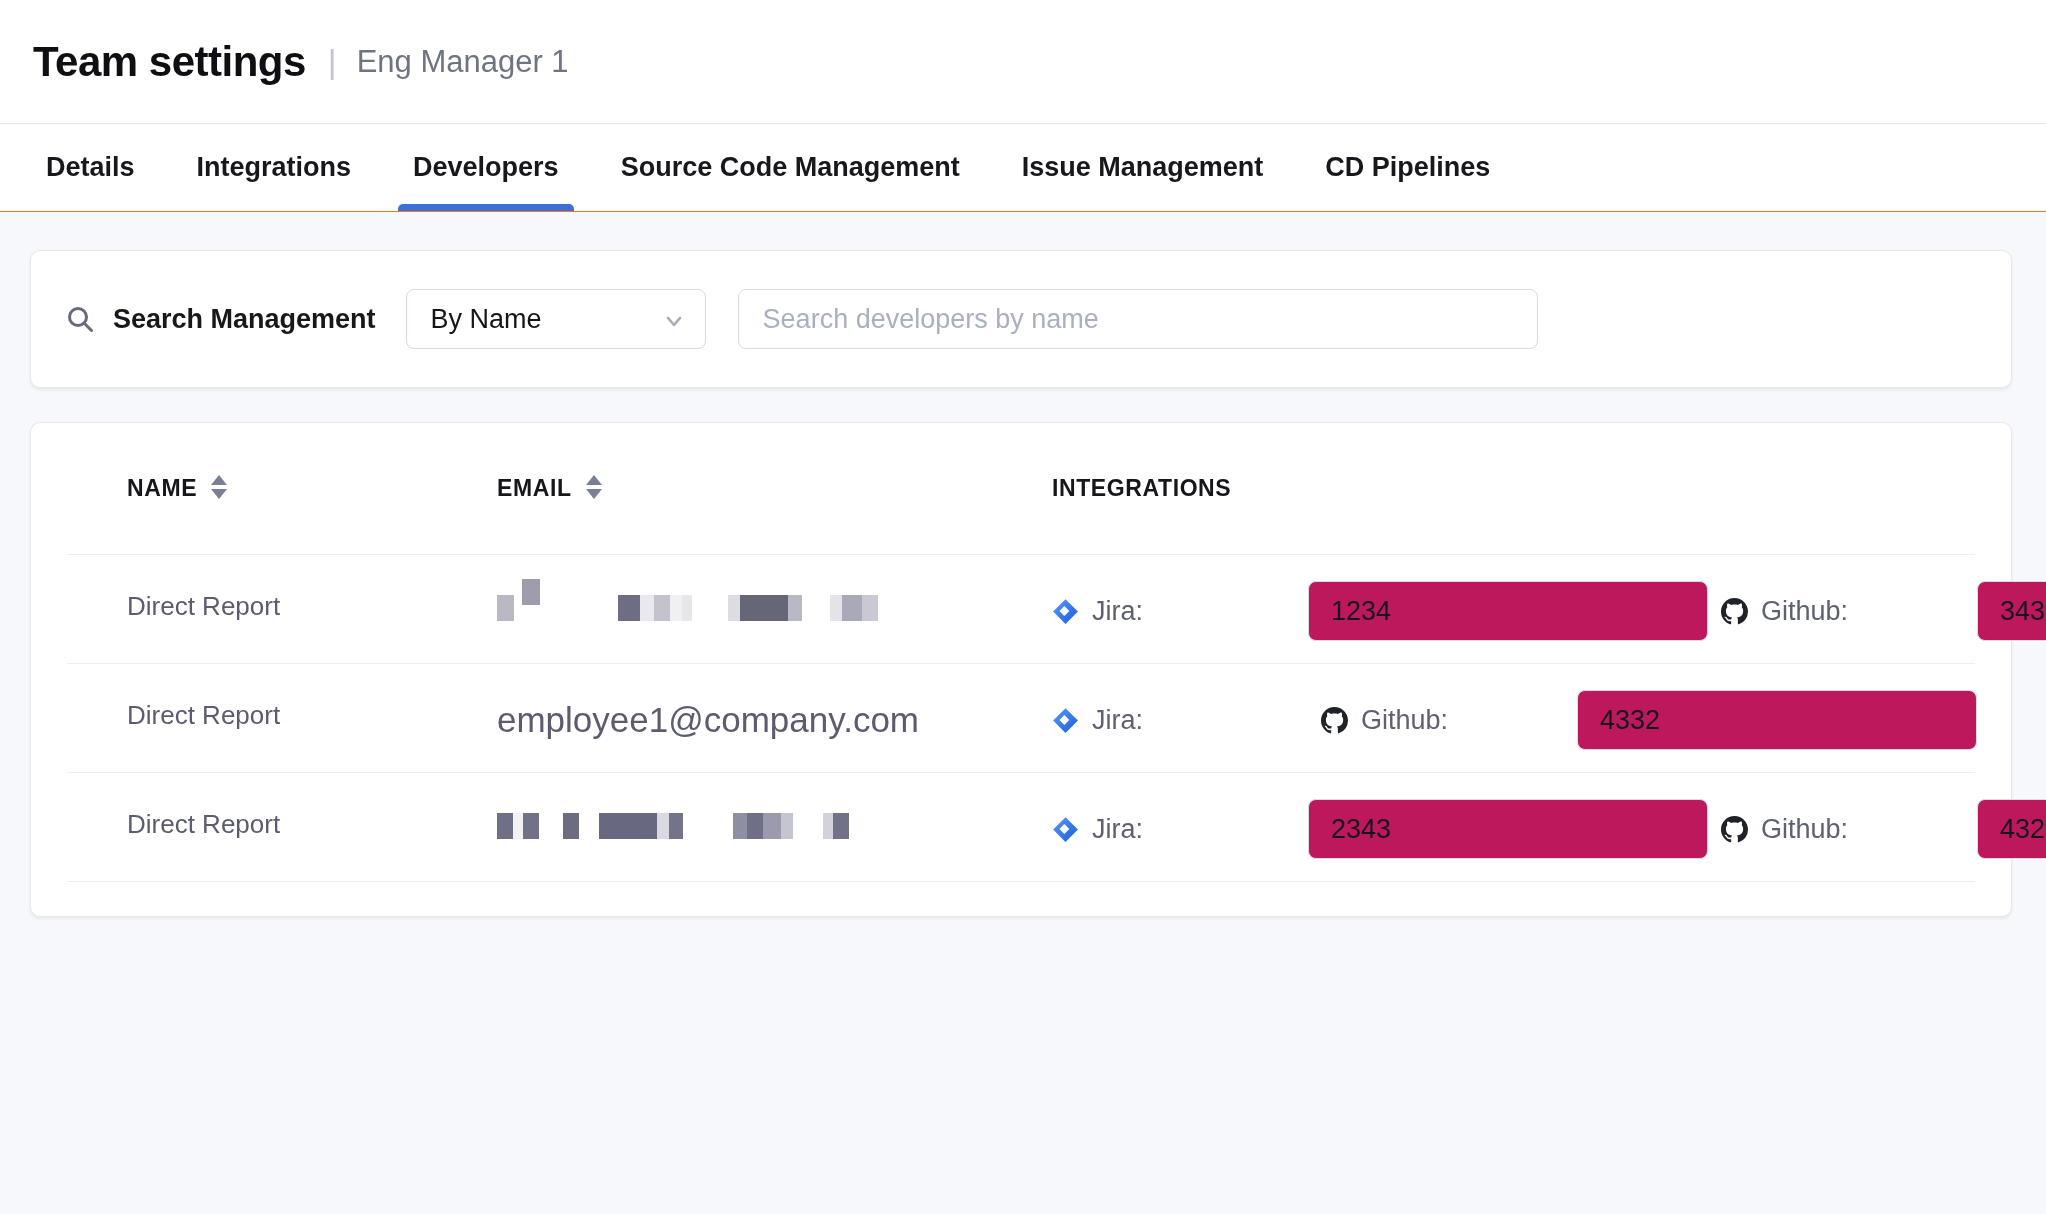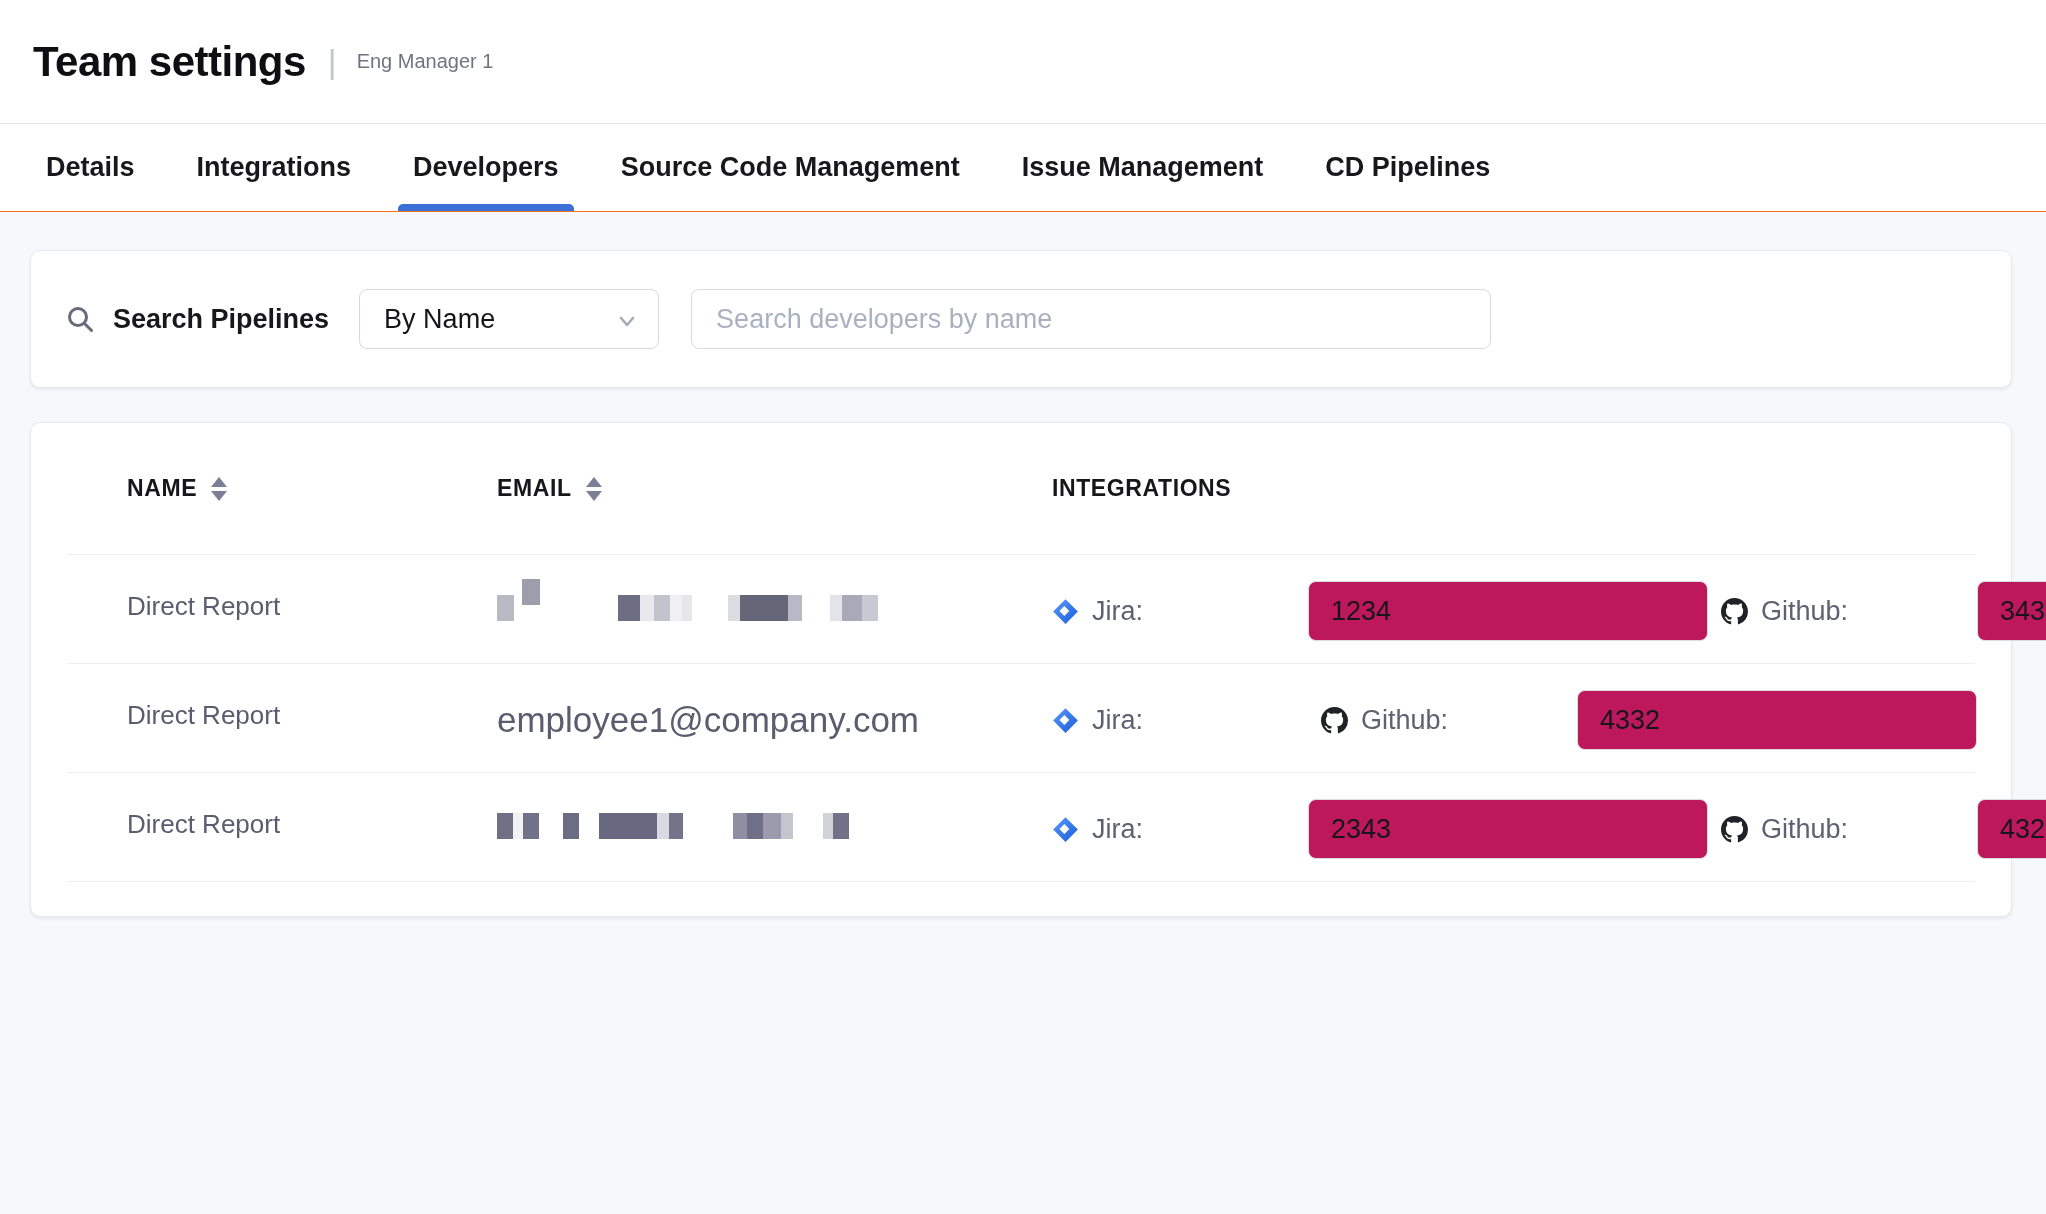--- a/index.html
+++ b/index.html
@@ -15,21 +15,21 @@
   .page-header {
     background:#fff;
     height:124px;
     display:flex;
     align-items:center;
     padding-left:33px;
     border-bottom:1px solid #e4e5ef;
   }
   .page-title { font-size:42px; font-weight:700; color:#0e0e13; letter-spacing:-0.5px; }
   .title-sep { font-size:34px; font-weight:300; color:#c2c6d0; margin:0 20px 0 22px; }
-  .page-subtitle { font-size:20px; color:#6e7480; }
+  .page-subtitle { font-size:31px; color:#6e7480; }
 
   
   .tab-bar {
     background:#fff;
     height:88px;
     display:flex;
     align-items:stretch;
     gap:62px;
     padding-left:46px;
     border-bottom:1px solid #f97316;
@@ -102,21 +102,21 @@
   .table-card { padding-bottom:34px; }
   .grid-row {
     display:grid;
     grid-template-columns:400px 555px 1fr;
     padding:0 36px 0 66px;
   }
   .t-header { height:131px; align-items:center; }
   .th {
     font-size:23px; font-weight:700; color:#16161b;
     letter-spacing:0.6px;
-    display:flex; align-items:center; gap:14px;
+    display:flex; align-items:flex-start; gap:14px;
   }
   .th.name-col { padding-left:30px; }
   .sort-icon { display:inline-flex; flex-direction:column; gap:4px; cursor:pointer; }
   .sort-icon .tri-up {
     width:0; height:0;
     border-left:8px solid transparent; border-right:8px solid transparent;
     border-bottom:10px solid #7b7f95;
   }
   .sort-icon .tri-down {
     width:0; height:0;
@@ -175,21 +175,21 @@
 
 <main class="content">
 
   <section class="card search-card">
     <span class="search-icon">
       <svg viewBox="0 0 30 30" width="30" height="30">
         <circle cx="13" cy="13" r="8.5" fill="none" stroke="#666a7a" stroke-width="3"></circle>
         <line x1="19.5" y1="19.5" x2="26.5" y2="26.5" stroke="#666a7a" stroke-width="3" stroke-linecap="round"></line>
       </svg>
     </span>
-    <span class="search-label">Search Pipelines</span>
+    <span class="search-label">Search Management</span>
 
     <div class="select-box">
       <span>By Name</span>
       <span class="chevron-icon">
         <svg viewBox="0 0 22 22" width="22" height="22">
           <polyline points="5,8 11,15 17,8" fill="none" stroke="#a7abb5" stroke-width="2.6" stroke-linecap="round" stroke-linejoin="round"></polyline>
         </svg>
       </span>
     </div>
 

